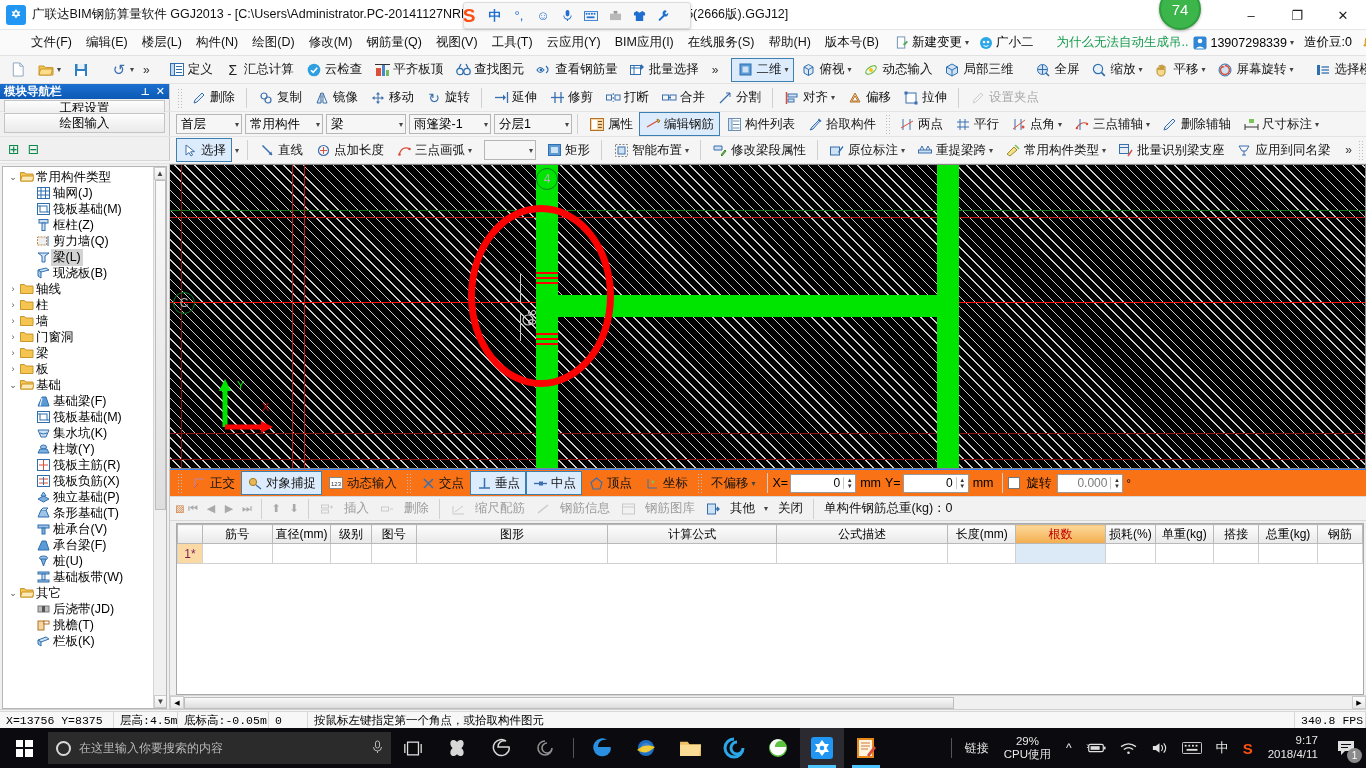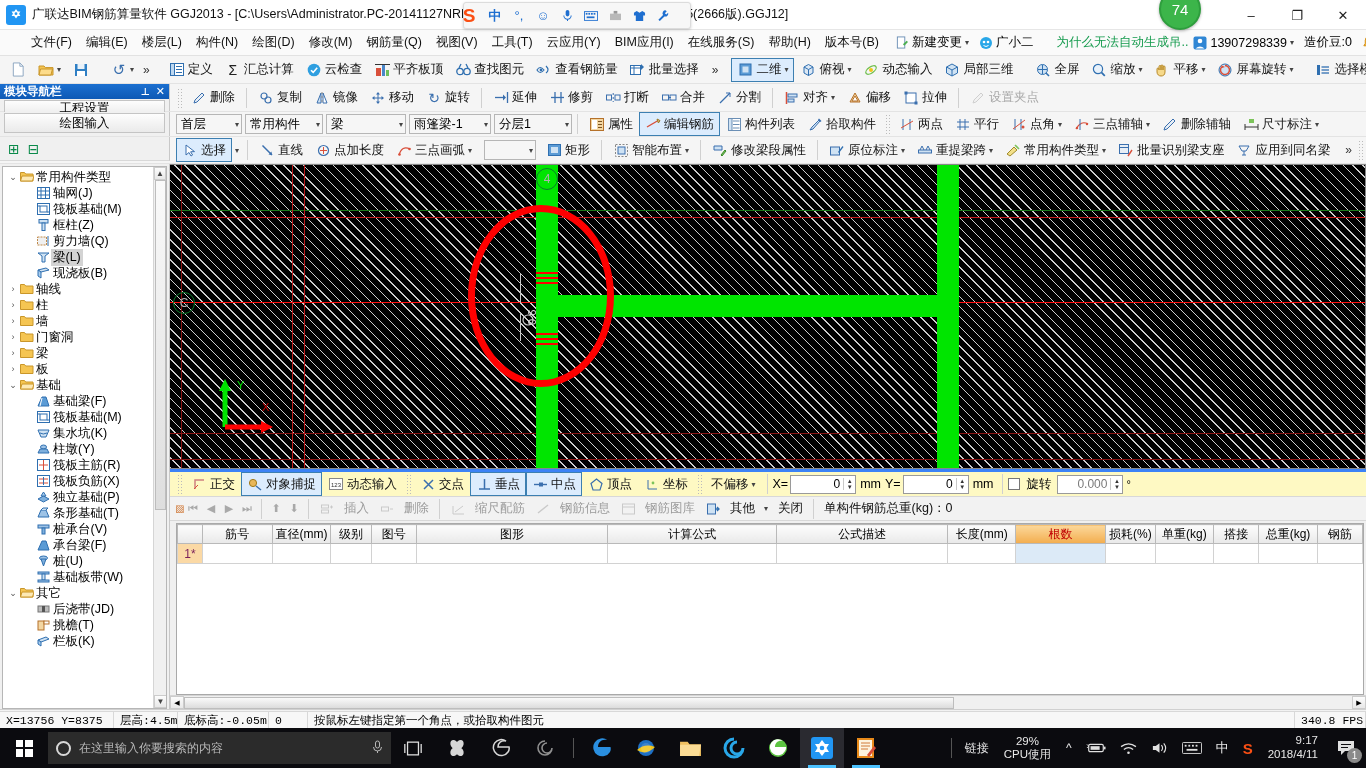--- a/index.html
+++ b/index.html
@@ -115,22 +115,22 @@
   .beamh{ position:absolute; background:#00e500; }
   .redcircle{ position:absolute; border:7px solid #ff0000; border-radius:50%; }
   .axbub{ position:absolute; width:22px;height:22px; border:1px solid #0a7d2a; border-radius:50%;
           color:#b0b0b0; font-size:12px; display:flex;align-items:center;justify-content:center;}
   .dimtxt{ position:absolute; color:#d9d9d9; font-size:11px;
            transform:rotate(-90deg); transform-origin:left top; white-space:nowrap;}
   .ucs{ position:absolute; }
   .cross{ position:absolute; }
 
   
-  .snapbar{ height:28px; background:#fef9c3; display:flex; align-items:center;
-            border-top:3px solid #3b82f6; border-bottom:1px solid #d8d8d8; padding-left:4px;}
+  .snapbar{ height:28px; background:#f97316; display:flex; align-items:center;
+            border-top:1px solid #3b82f6; border-bottom:1px solid #d8d8d8; padding-left:4px;}
   .spin{ display:inline-flex; align-items:center; border:1px solid #9a9a9a; background:#fff; height:19px;}
   .spin input{ border:0; outline:0; width:52px; text-align:right; font-size:12px; padding-right:3px;
                font-family:"Liberation Sans",sans-serif;}
   .spin .arrows{ display:flex;flex-direction:column; width:12px; border-left:1px solid #c9c9c9;}
   .spin .arrows i{ flex:1; font-size:6px; display:flex;align-items:center;justify-content:center;
                    font-style:normal; color:#333;}
   .sel-combo{ display:inline-flex;align-items:center;border:1px solid #b6b6b6;background:#f6f6f6;
               height:20px;padding:0 2px 0 4px;font-size:12.5px;gap:4px;}
 
   

